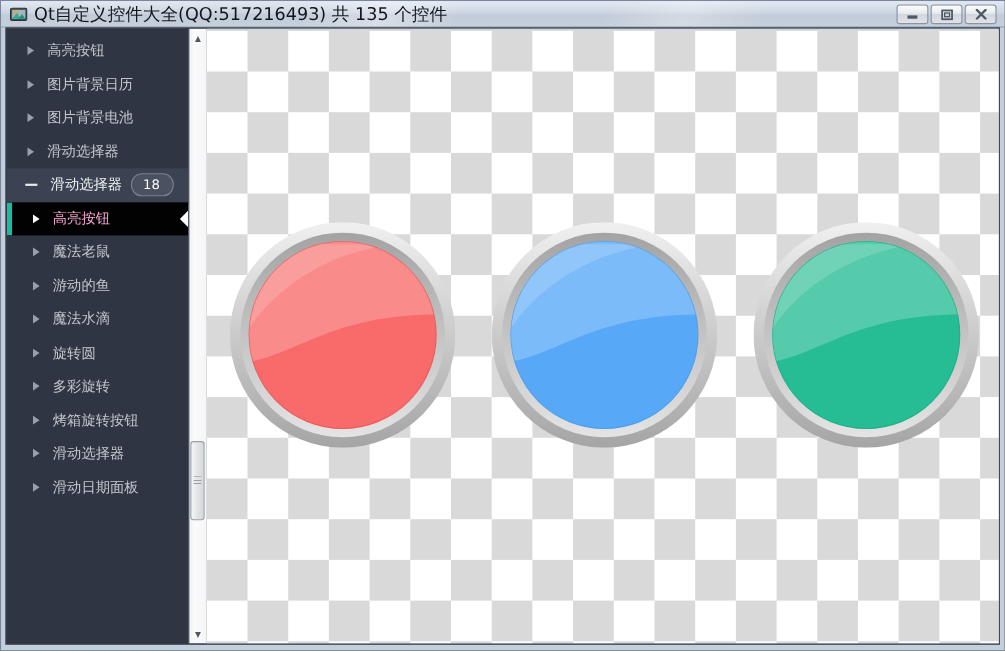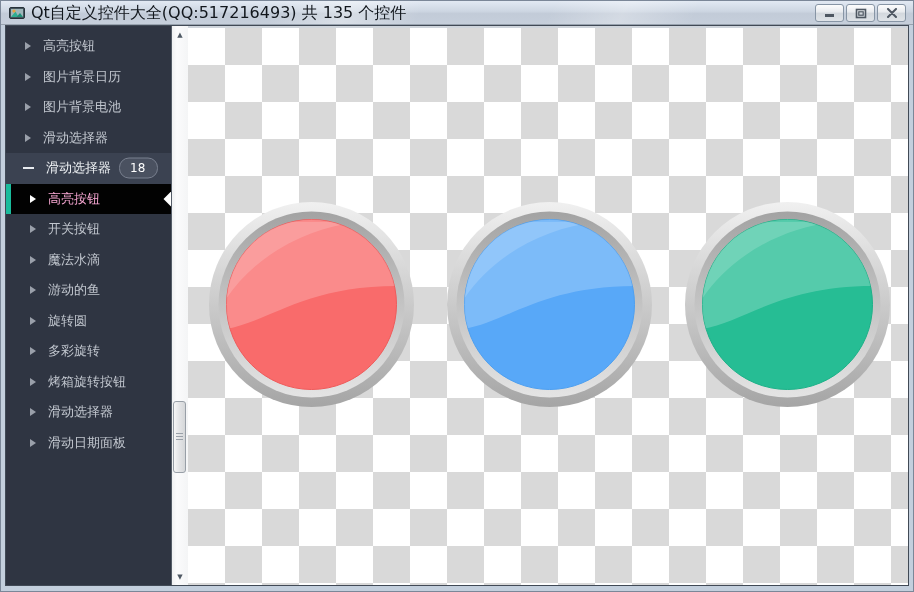--- a/index.html
+++ b/index.html
@@ -158,29 +158,29 @@
             <span class="minus"></span>
             <span class="label">滑动选择器</span>
             <span class="badge">18</span>
           </div>
           <div class="row child selected">
             <span class="arrow"></span>
             <span class="label">高亮按钮</span>
           </div>
           <div class="row child">
             <span class="arrow"></span>
-            <span class="label">开关按钮</span>
+            <span class="label">魔法老鼠</span>
+          </div>
+          <div class="row child">
+            <span class="arrow"></span>
+            <span class="label">游动的鱼</span>
           </div>
           <div class="row child">
             <span class="arrow"></span>
             <span class="label">魔法水滴</span>
-          </div>
-          <div class="row child">
-            <span class="arrow"></span>
-            <span class="label">游动的鱼</span>
           </div>
           <div class="row child">
             <span class="arrow"></span>
             <span class="label">旋转圆</span>
           </div>
           <div class="row child">
             <span class="arrow"></span>
             <span class="label">多彩旋转</span>
           </div>
           <div class="row child">

